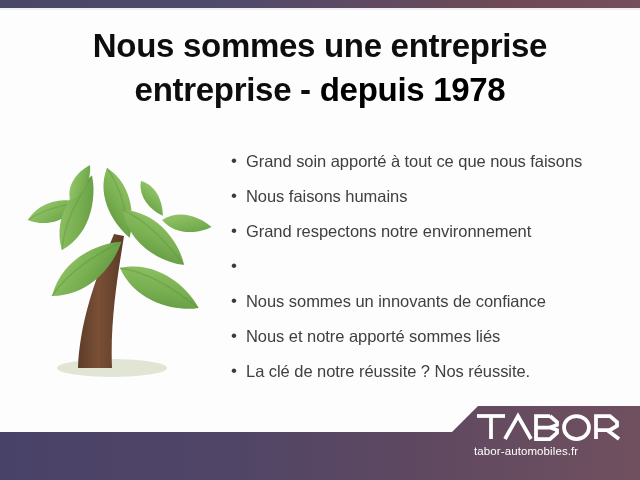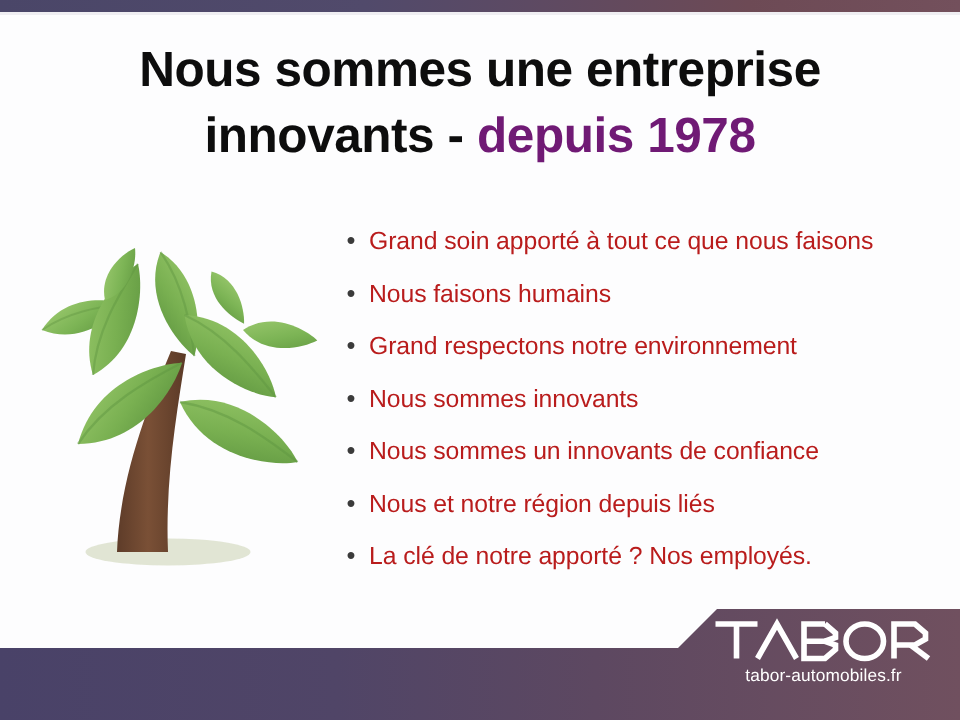--- a/index.html
+++ b/index.html
@@ -52,21 +52,21 @@
     font-weight: bold;
     line-height: 1.32;
     color: #0d0d0d;
     letter-spacing: -0.3px;
   }
   #headline .line {
     display: block;
     white-space: nowrap;
   }
   #headline .accent {
-    color: #701a75;
+    color: #000000;
     text-align: center;
   }
   #headline .gap {
     display: inline-block;
     width: 9px;
   }
 
   
   #tree-figure {
     position: absolute;
@@ -98,21 +98,21 @@
     width: 15px;
     font-size: 17px;
     line-height: 22px;
     color: #3b3b3b;
     text-align: left;
   }
   .bullet-text {
     flex: 1 1 auto;
     font-size: 16.5px;
     line-height: 22px;
-    color: #b91c1c;
+    color: #404040;
     white-space: nowrap;
     letter-spacing: -0.05px;
   }
 
   
   #bottom-band {
     position: absolute;
     left: 0;
     top: 400px;
     width: 640px;
@@ -135,36 +135,36 @@
     display: block;
     width: 150px;
     height: 30px;
   }
   #logo-url {
     display: block;
     margin-top: 3px;
     font-size: 11.5px;
     color: #ffffff;
     letter-spacing: 0.1px;
-    text-align: center;
+    text-align: left;
     white-space: nowrap;
   }
 </style>
 </head>
 <body>
 
 <div id="slide">
 
   <div id="top-bar"></div>
   <div id="top-bar-edge"></div>
 
   <div id="headline">
     <span class="line">Nous sommes une entreprise</span>
     <span class="line">
-      <span>innovants -</span><span class="gap"></span><span class="accent">depuis 1978</span>
+      <span>entreprise -</span><span class="gap"></span><span class="accent">depuis 1978</span>
     </span>
   </div>
 
   <div id="tree-figure">
     <svg viewBox="0 0 210 240" xmlns="http://www.w3.org/2000/svg">
       <defs>
         <linearGradient id="lg" x1="0" y1="0" x2="1" y2="1">
           <stop offset="0%" stop-color="#93c466"></stop>
           <stop offset="52%" stop-color="#79b051"></stop>
           <stop offset="100%" stop-color="#5f9640"></stop>
@@ -240,33 +240,32 @@
     <div class="bullet-row">
       <span class="bullet-dot">•</span>
       <span class="bullet-text">Nous faisons humains</span>
     </div>
     <div class="bullet-row">
       <span class="bullet-dot">•</span>
       <span class="bullet-text">Grand respectons notre environnement</span>
     </div>
     <div class="bullet-row">
       <span class="bullet-dot">•</span>
-      <span class="bullet-text">Nous sommes innovants</span>
     </div>
     <div class="bullet-row">
       <span class="bullet-dot">•</span>
       <span class="bullet-text">Nous sommes un innovants de confiance</span>
     </div>
     <div class="bullet-row">
       <span class="bullet-dot">•</span>
-      <span class="bullet-text">Nous et notre région depuis liés</span>
-    </div>
-    <div class="bullet-row">
-      <span class="bullet-dot">•</span>
-      <span class="bullet-text">La clé de notre apporté ? Nos employés.</span>
+      <span class="bullet-text">Nous et notre apporté sommes liés</span>
+    </div>
+    <div class="bullet-row">
+      <span class="bullet-dot">•</span>
+      <span class="bullet-text">La clé de notre réussite ? Nos réussite.</span>
     </div>
   </div>
 
   <div id="bottom-band">
     <svg viewBox="0 0 640 80" xmlns="http://www.w3.org/2000/svg" preserveAspectRatio="none">
       <defs>
         <linearGradient id="bandgrad" x1="0" y1="0" x2="1" y2="0">
           <stop offset="0%" stop-color="#494268"></stop>
           <stop offset="35%" stop-color="#504567"></stop>
           <stop offset="62%" stop-color="#5d4861"></stop>

